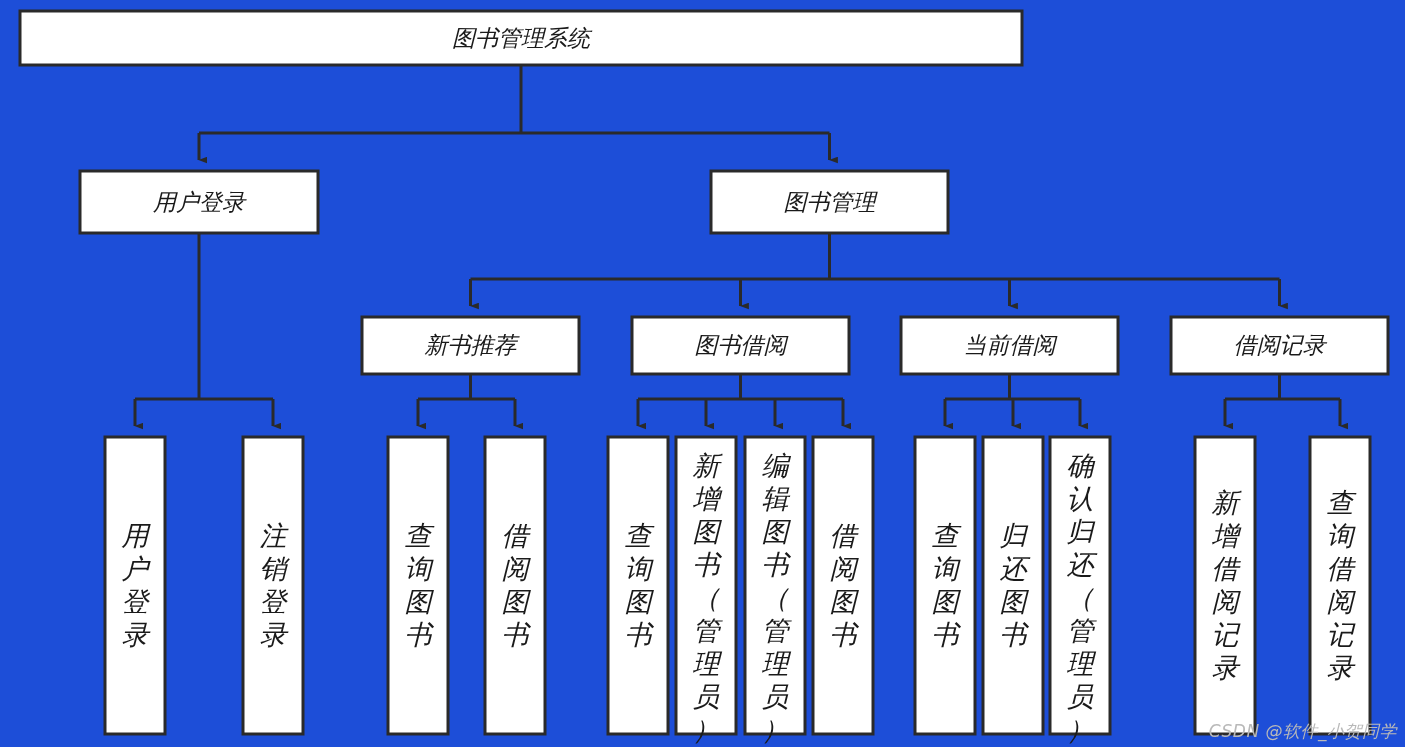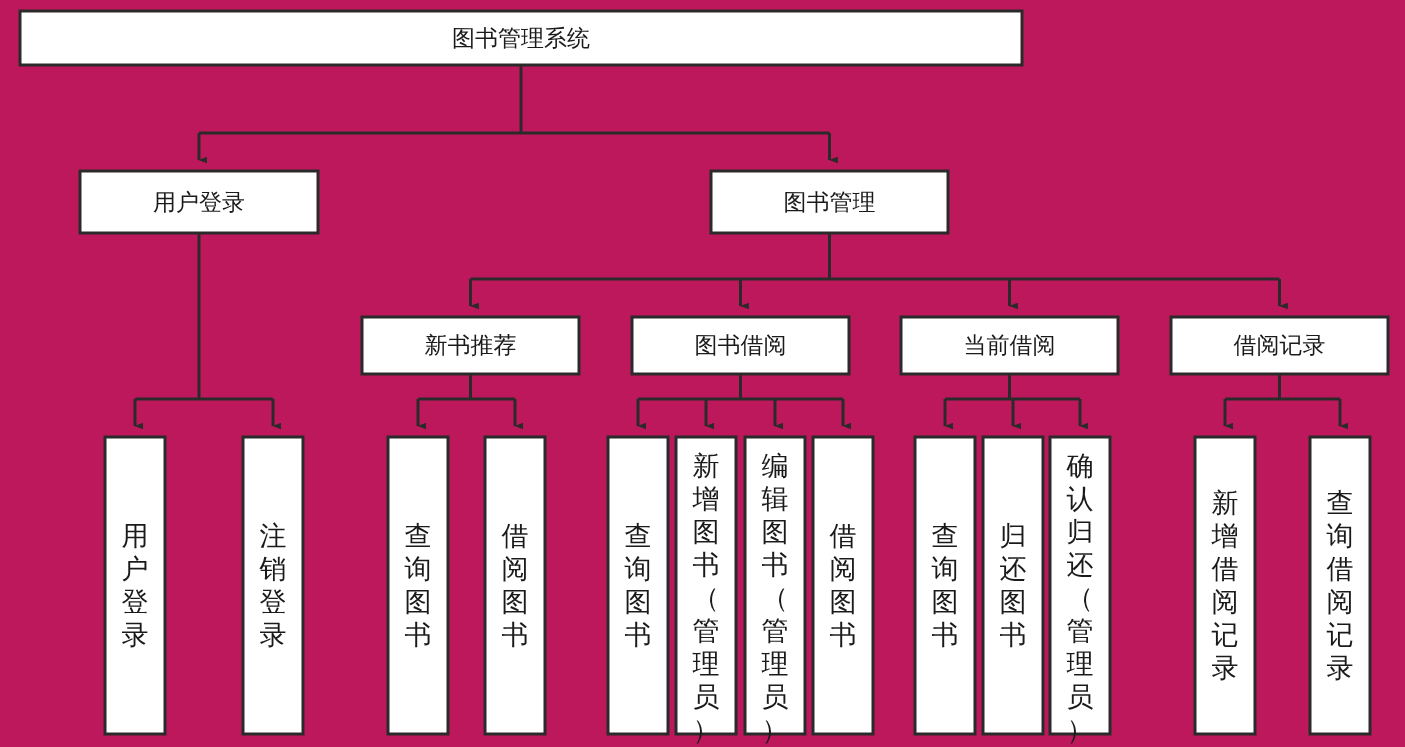--- a/index.html
+++ b/index.html
@@ -1,21 +1,21 @@
 <!DOCTYPE html>
 <html><head>
 <meta charset="utf-8">
 <style>
   html,body{margin:0;padding:0;background:#ffffff;}
   body{
     width:1405px;height:747px;
     font-family:"DejaVu Sans","Liberation Sans",sans-serif;
     overflow:hidden;
   }
-  #diagram-root{position:relative;width:1405px;height:747px;background:#be185d;}
+  #diagram-root{position:relative;width:1405px;height:747px;background:#1d4ed8;font-style:italic;}
   svg#diagram-svg{position:absolute;left:0;top:0;width:1405px;height:747px;display:block;}
   .node-box{fill:#ffffff;stroke:#2a2a2a;stroke-width:3;}
   .conn{stroke:#2a2a2a;stroke-width:3;fill:none;}
   .node-label{
     font-family:"DejaVu Sans","Liberation Sans",sans-serif;
     fill:#1a1a1a;
     dominant-baseline:middle;
   }
   .label-h{font-size:23px;text-anchor:middle;}
   .label-v{
@@ -170,13 +170,14 @@
           <rect x="1195" y="437" width="60" height="297" class="node-box"></rect>
           <text x="1225" y="504" class="node-label label-v"><tspan x="1225" dy="0">新</tspan><tspan x="1225" dy="33">增</tspan><tspan x="1225" dy="33">借</tspan><tspan x="1225" dy="33">阅</tspan><tspan x="1225" dy="33">记</tspan><tspan x="1225" dy="33">录</tspan></text>
         </g>
         <g>
           <rect x="1310" y="437" width="60" height="297" class="node-box"></rect>
           <text x="1340" y="504" class="node-label label-v"><tspan x="1340" dy="0">查</tspan><tspan x="1340" dy="33">询</tspan><tspan x="1340" dy="33">借</tspan><tspan x="1340" dy="33">阅</tspan><tspan x="1340" dy="33">记</tspan><tspan x="1340" dy="33">录</tspan></text>
         </g>
       </g>
   </svg>
 
+  <div class="watermark">CSDN @软件_小贺同学</div>
 </div>
 
 </body></html>

